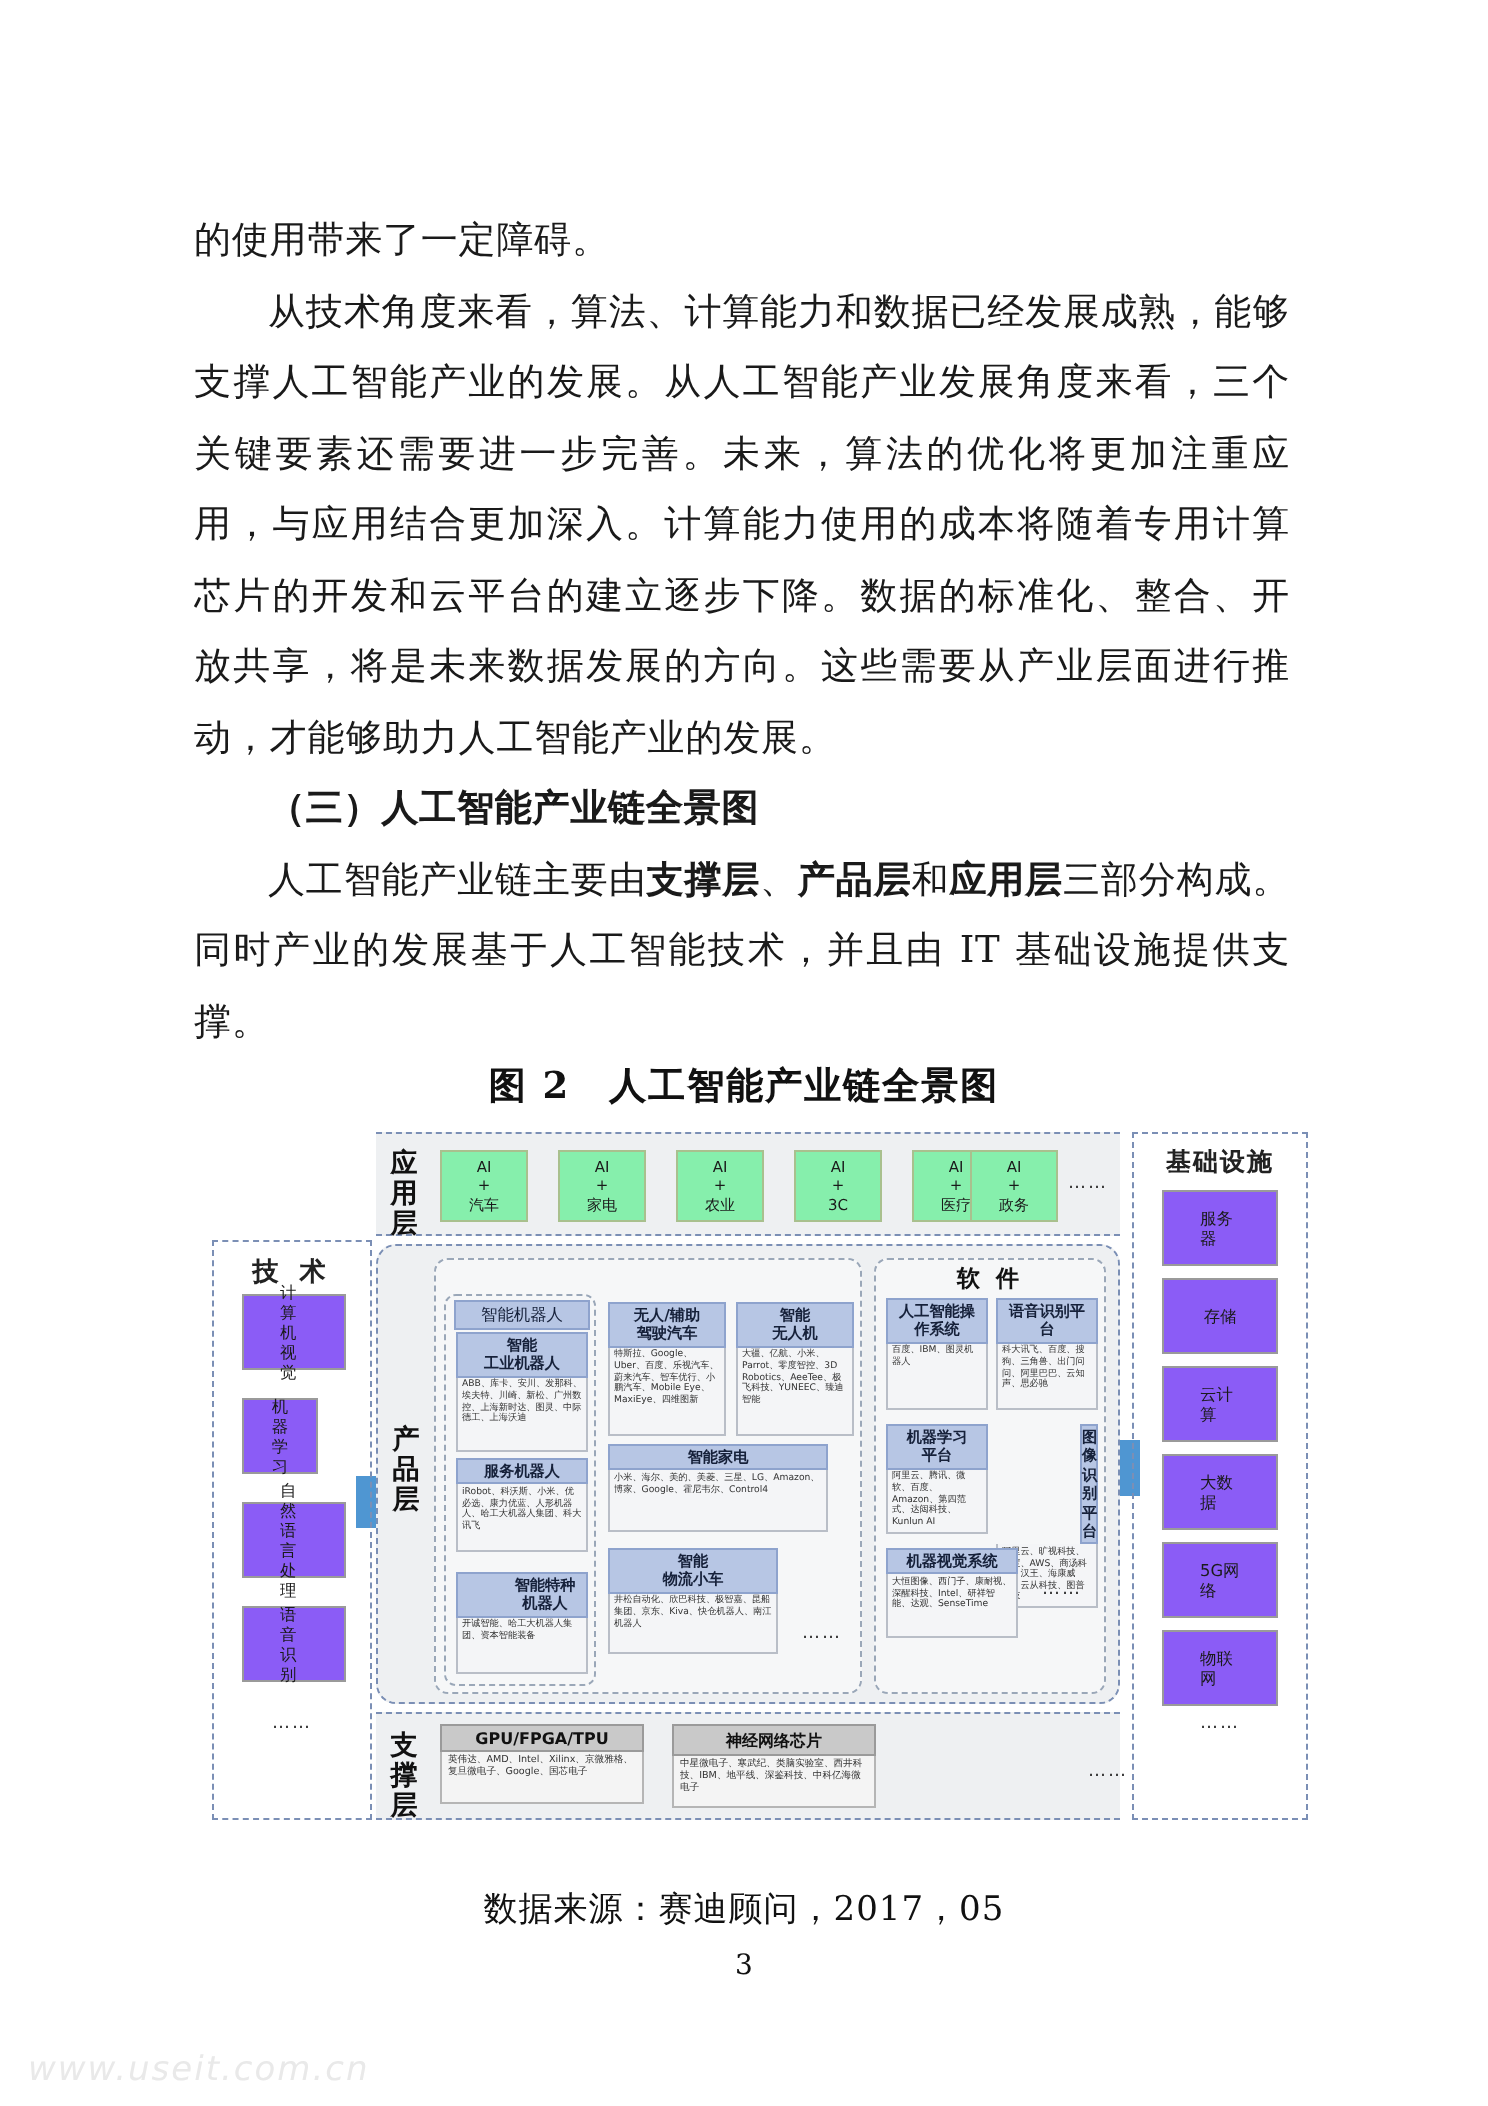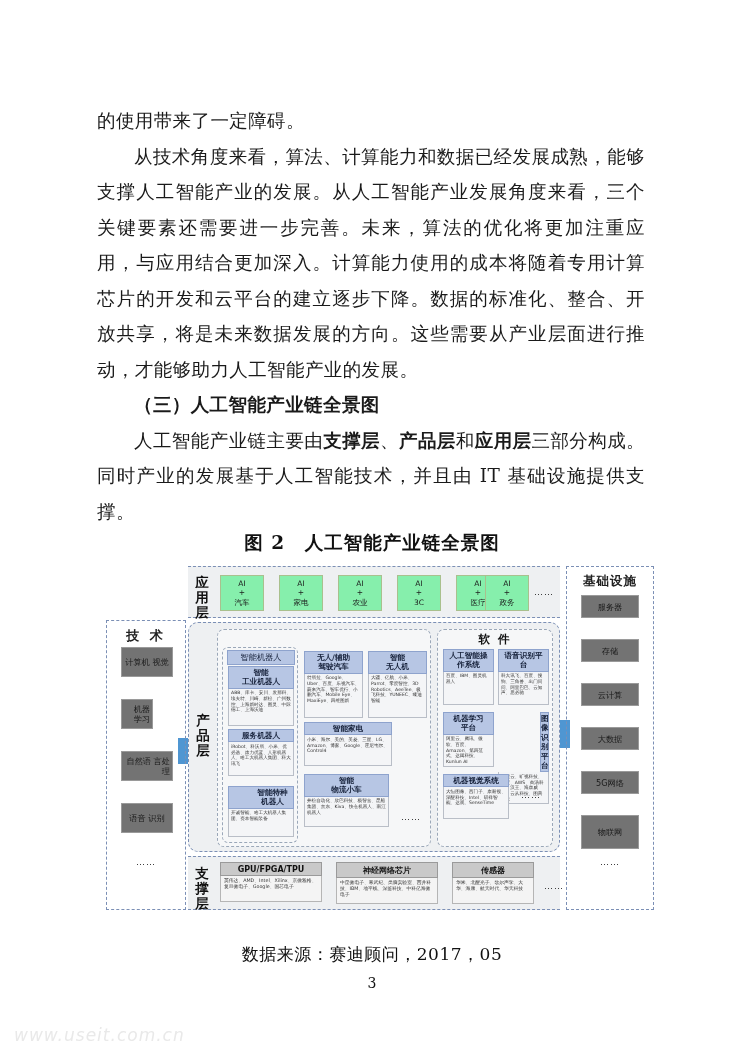--- a/index.html
+++ b/index.html
@@ -55,23 +55,23 @@
   .dashbox { position:absolute; border:1.4px dashed #7b8fb5; background:transparent; }
 
   
   .tech-col { left:6px; top:54px; width:80px; height:290px; }
   .tech-title {
     position:absolute; left:0; top:6px; width:100%;
     text-align:center; font-size:13px; font-weight:bold; color:#222;
     letter-spacing:3px;
   }
   .gbox {
-    position:absolute; background:#737373; border:1px solid #9a9a9a;
+    position:absolute; background:#8b5cf6; border:1px solid #9a9a9a;
     color:#1a1a1a; display:flex; align-items:center; justify-content:center;
-    text-align:right; font-size:8.2px; line-height:10px; padding:2px;
+    text-align:left; font-size:8.2px; line-height:10px; padding:18px;
   }
   .dots { position:absolute; text-align:center; font-size:9px; color:#333; letter-spacing:1px; }
 
   
   .infra-col { left:466px; top:0px; width:88px; height:344px; }
   .infra-title {
     position:absolute; left:0; top:6px; width:100%;
     text-align:center; font-size:12.5px; font-weight:bold; color:#222;
     letter-spacing:1px;
   }
@@ -258,21 +258,21 @@
 驾驶汽车</div>
           <div class="card-body" style="height:44px;">特斯拉、Google、Uber、百度、乐视汽车、蔚来汽车、智车优行、小鹏汽车、Mobile Eye、MaxiEye、四维图新</div>
         </div>
 
         <div class="card" style="left:150px; top:21px; width:59px;">
           <div class="card-head" style="white-space:pre-line;">智能
 无人机</div>
           <div class="card-body" style="height:44px;">大疆、亿航、小米、Parrot、零度智控、3D Robotics、AeeTee、极飞科技、YUNEEC、臻迪智能</div>
         </div>
 
-        <div class="card" style="left:86px; top:92px; width:88px;">
+        <div class="card" style="left:86px; top:92px; width:110px;">
           <div class="card-head" style="white-space:pre-line;">智能家电</div>
           <div class="card-body" style="height:31px;">小米、海尔、美的、美菱、三星、LG、Amazon、博家、Google、霍尼韦尔、Control4</div>
         </div>
 
         <div class="card" style="left:86px; top:144px; width:85px;">
           <div class="card-head" style="white-space:pre-line;">智能
 物流小车</div>
           <div class="card-body" style="height:30px;">井松自动化、欣巴科技、极智嘉、昆船集团、京东、Kiva、快仓机器人、南江机器人</div>
         </div>
 
@@ -321,24 +321,20 @@
       <div class="supcard" style="left:32px; width:102px;">
         <div class="sup-head">GPU/FPGA/TPU</div>
         <div class="sup-body">英伟达、AMD、Intel、Xilinx、京微雅格、复旦微电子、Google、国芯电子</div>
       </div>
 
       <div class="supcard" style="left:148px; width:102px;">
         <div class="sup-head">神经网络芯片</div>
         <div class="sup-body">中星微电子、寒武纪、类脑实验室、西井科技、IBM、地平线、深鉴科技、中科亿海微电子</div>
       </div>
 
-      <div class="supcard" style="left:264px; width:82px;">
-        <div class="sup-head">传感器</div>
-        <div class="sup-body">华米、北醒光子、歌尔声学、大华、海康、航天时代、华天科技</div>
-      </div>
 
       <div class="dots" style="left:352px; top:24px; width:28px;">……</div>
     </div>
 
   </div>
 
   <div class="fig-source">数据来源：赛迪顾问，2017，05</div>
   <div class="page-num">3</div>
   <div class="watermark">www.useit.com.cn</div>
 

